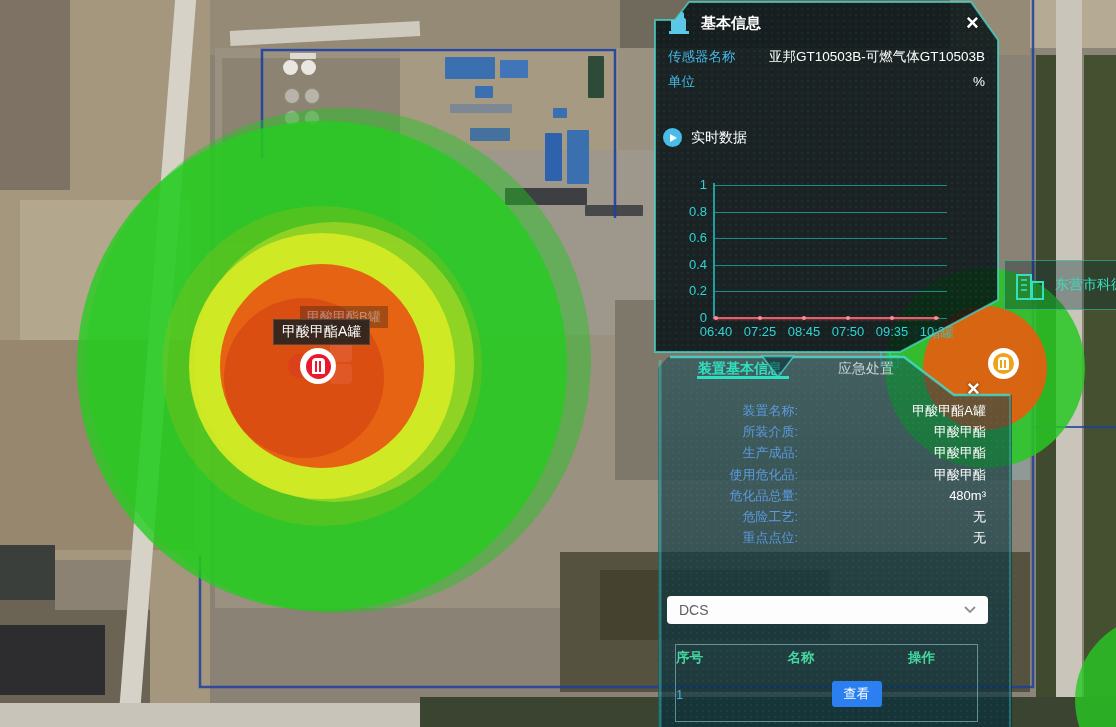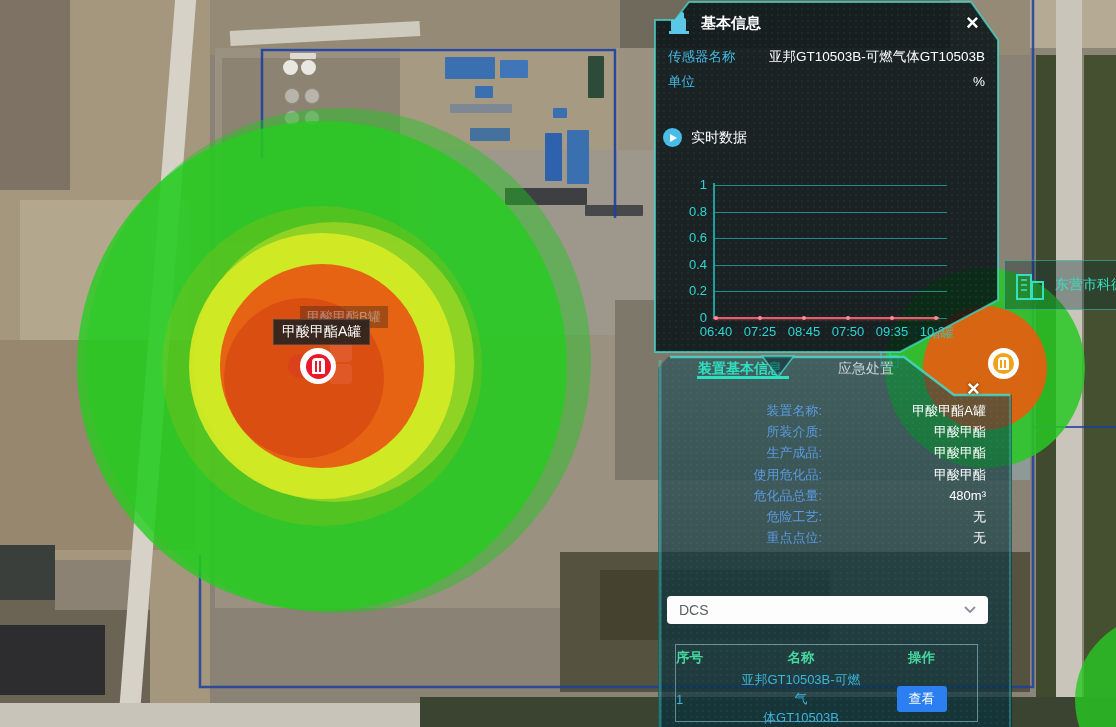--- a/index.html
+++ b/index.html
@@ -38,21 +38,21 @@
     background-image:radial-gradient(rgba(90,210,220,.06) 1px,transparent 1px),linear-gradient(rgba(14,72,84,.52),rgba(8,46,58,.72));
     background-size:6px 6px,100% 100%;
     clip-path:polygon(10px 3px,246px 3px,296px 41px,354px 41px,354px 373px,0px 373px,0px 14px);}
   .p-header{position:absolute;left:12px;top:10px;display:flex;align-items:center;gap:10px;color:#fff;
     font-size:15px;font-weight:bold;}
   .closex{position:absolute;z-index:12;color:#fff;font-size:22px;font-weight:bold;line-height:18px;
     cursor:pointer;text-shadow:0 0 3px rgba(0,0,0,.6);}
   .trow{display:flex;align-items:center;height:25px;padding:0 13px;}
   .trow .lb{color:#45b9e6;font-size:13.5px;width:96px;}
   .trow .vl{flex:1;text-align:right;color:#fff;font-size:13.5px;}
-  .drow{display:flex;align-items:center;height:21.3px;padding:0 12px;margin-left:24px;}
+  .drow{display:flex;align-items:center;height:21.3px;padding:0 12px;}
   .drow .lb{color:#5b9be0;font-size:13px;width:128px;text-align:right;}
   .drow .vl{flex:1;text-align:right;color:#fff;font-size:13px;}
   .rt-head{position:absolute;left:8px;top:128px;display:flex;align-items:center;gap:9px;color:#fff;font-size:14px;}
   .playic{width:19px;height:19px;border-radius:50%;background:#49bde8;display:flex;align-items:center;justify-content:center;}
   .playic b{width:0;height:0;border-left:7px solid #fff;border-top:4px solid transparent;border-bottom:4px solid transparent;margin-left:2px;}
   
   #chart{position:absolute;left:0;top:160px;width:343px;height:185px;}
   .gline{position:absolute;height:1px;background:rgba(32,158,158,.85);}
   .yax{position:absolute;width:1.5px;background:rgba(32,168,168,.95);}
   .ytick{position:absolute;color:#2fd4d4;font-size:13px;text-align:right;width:34px;}
@@ -299,24 +299,20 @@
     </div>
     <div class="dtable">
       <div class="dt-row dt-head" id="table-head">
           <span class="c-no">序号</span>
           <span class="c-name">名称</span>
           <span class="c-act">操作</span>
         </div>
       <div id="table-body">
           <div class="dt-row dt-body">
             <span class="c-no">1</span>
-            <span class="c-name">
-              <div>亚邦GT10503B-可燃气</div>
-              <div>体GT10503B</div>
-            </span>
             <span class="c-act"><span class="btn-view">查看</span></span>
           </div>
         </div>
     </div>
   </div>
   <div class="closex" style="left:967px;top:380px;">×</div>
 
   <svg class="oversvg" width="1116" height="727">
     <path d="M655,20 L675,20 L689,2 L971,2 L998,40 L998,300 L900,352 L655,352 Z" fill="none" stroke="rgba(70,216,205,.75)" stroke-width="2"></path>
     <path d="M670,357 L904,357 L954,395 L1010,395" fill="none" stroke="rgba(70,216,205,.85)" stroke-width="2.5"></path>

